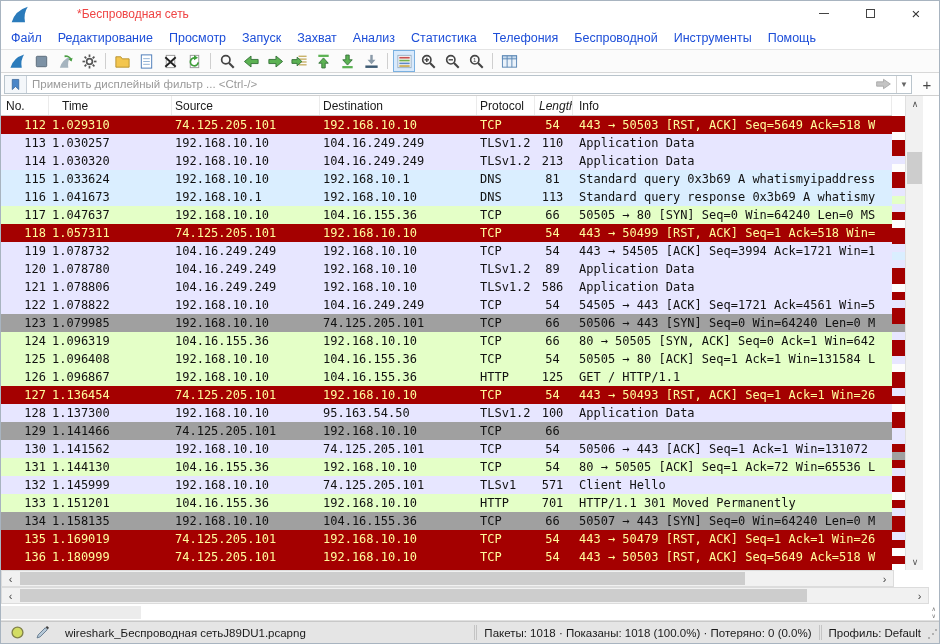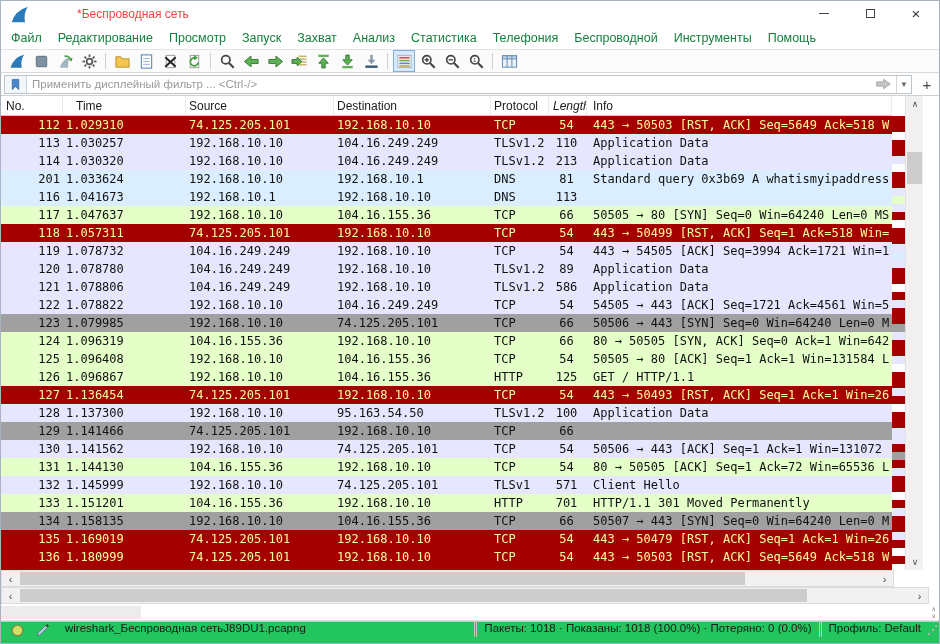--- a/index.html
+++ b/index.html
@@ -12,21 +12,21 @@
   .titlebar { height:25px; display:flex; align-items:center; background:#fff; flex:0 0 25px; }
   .titlebar .appicon { width:20px; height:18px; margin:0 7px 0 9px; }
   .titlebar .title { font-size:12px; color:#ef4444; flex:1;margin-left:40px; }
   .winbtn { width:46px; height:25px; display:flex; align-items:center; justify-content:center; color:#333; }
   .minim-glyph { width:10px; border-bottom:1px solid #444; height:1px; display:block; }
   .maxim-glyph { width:9px; height:9px; border:1px solid #444; display:block; }
   .close-glyph { font-size:15px; line-height:1; color:#333; }
 
   
   .menubar { height:23px; display:flex; align-items:center; background:#fff; padding-left:2px; flex:0 0 23px; }
-  .menu-item { font-size:12.5px; color:#15803d; padding:3px 8px; }
+  .menu-item { font-size:12.5px; color:#1d4ed8; padding:3px 8px; }
 
   
   .toolbar { height:24px; display:flex; align-items:center; background:#fbfbfb;
              border-top:1px solid #e4e4e4; border-bottom:1px solid #d8d8d8; padding-left:4px; flex:0 0 24px; }
   .tb-btn { width:22px; height:22px; display:flex; align-items:center; justify-content:center; margin:0 1px; border:1px solid transparent; }
   .tb-btn svg { width:17px; height:17px; }
   .tb-btn.active { background:#d9eafc; border:1px solid #7ab0e0; }
   .tb-sep { width:1px; height:16px; background:#cfcfcf; margin:0 4px; }
 
   
@@ -47,21 +47,21 @@
 
   
   .content { display:flex; flex:0 0 474px; height:474px; background:#fff; }
   .packet-col { width:893px; display:flex; flex-direction:column; }
   .thead { height:20px; display:flex; border-bottom:1px solid #c9c9c9; background:#fff;
            font-size:12px; color:#1a1a1a; flex:0 0 20px; }
   .thead .hc { border-right:1px solid #ebebeb; display:flex; align-items:center; overflow:hidden; white-space:nowrap; }
   .rows { height:454px; overflow:hidden; font-family:"DejaVu Sans Mono", monospace; font-size:12px; }
   .row { height:18px; display:flex; white-space:nowrap; color:#111; }
   .cell { overflow:hidden; white-space:nowrap; line-height:18px; flex:0 0 auto; }
-  .c0 { width:62px;  text-align:right; padding-right:3px; }
+  .c0 { width:48px;  text-align:right; padding-right:3px; }
   .c1 { width:123px; padding-left:3px; }
   .c2 { width:148px; padding-left:3px; }
   .c3 { width:157px; padding-left:3px; }
   .c4 { width:58px;  padding-left:3px; }
   .c5 { width:38px;  text-align:center; padding-right:3px; }
   .c6 { flex:1 1 auto; padding-left:6px; width:auto; }
   .thead .c0 { text-align:left; padding-left:5px; }
   .thead .c1 { padding-left:13px; }
   .thead .c5 { text-align:left; padding-left:4px; padding-right:0;font-style:italic; }
   .style-rst    { background:var(--tcp-rst-bg); color:var(--tcp-rst-fg); }
@@ -97,22 +97,22 @@
   .hs1 .hs-thumb { left:18px; width:725px; }
   .hs2 .hs-thumb { left:18px; width:787px; }
 
   
   .panes { height:17px; background:#fff; border-bottom:1px solid #e0e0e0; position:relative; flex:0 0 17px; }
   .pane-box { position:absolute; left:0; top:2px; width:140px; height:13px; background:#ececec; }
   .pane-spin { position:absolute; right:3px; top:0; height:17px; display:flex; flex-direction:column;
                align-items:center; justify-content:center; font-size:6px; color:#777; line-height:1.1; }
 
   
-  .statusbar { height:23px; background:#22c55e; border-top:1px solid #c8c8c8; display:flex;
-               font-size:11.5px; color:#1a1a1a; flex:1; }
+  .statusbar { height:23px; background:#e5e5e5; border-top:1px solid #c8c8c8; display:flex;
+               align-items:center; font-size:11.5px; color:#1a1a1a; flex:1; }
   .sb-icon { width:17px; height:17px; margin-left:8px; display:flex; align-items:center; justify-content:center; }
   .sb-icon svg { width:15px; height:15px; }
   .sb-file { margin-left:14px; flex:1; overflow:hidden; white-space:nowrap; }
   .sb-sep { width:3px; height:15px; border-left:1px solid #c4c4c4; border-right:1px solid #c4c4c4; margin:0 7px; }
   .sb-packets, .sb-profile { white-space:nowrap; }
   .sb-profile { margin-right:6px; }
   .sb-grip { width:10px; height:14px; margin-right:2px;
              background:radial-gradient(circle at 2px 12px,#b0b0b0 1px,transparent 1.5px),
                         radial-gradient(circle at 6px 8px,#b0b0b0 1px,transparent 1.5px),
                         radial-gradient(circle at 9px 4px,#b0b0b0 1px,transparent 1.5px); }
@@ -357,35 +357,36 @@
           <div class="row style-tcp">
             <span class="cell c0">114</span>
             <span class="cell c1">1.030320</span>
             <span class="cell c2">192.168.10.10</span>
             <span class="cell c3">104.16.249.249</span>
             <span class="cell c4">TLSv1.2</span>
             <span class="cell c5">213</span>
             <span class="cell c6">Application Data</span>
           </div>
           <div class="row style-dns">
-            <span class="cell c0">201</span>
+            <span class="cell c0">115</span>
             <span class="cell c1">1.033624</span>
             <span class="cell c2">192.168.10.10</span>
             <span class="cell c3">192.168.10.1</span>
             <span class="cell c4">DNS</span>
             <span class="cell c5">81</span>
             <span class="cell c6">Standard query 0x3b69 A whatismyipaddress</span>
           </div>
           <div class="row style-dns">
             <span class="cell c0">116</span>
             <span class="cell c1">1.041673</span>
             <span class="cell c2">192.168.10.1</span>
             <span class="cell c3">192.168.10.10</span>
             <span class="cell c4">DNS</span>
             <span class="cell c5">113</span>
+            <span class="cell c6">Standard query response 0x3b69 A whatismy</span>
           </div>
           <div class="row style-http">
             <span class="cell c0">117</span>
             <span class="cell c1">1.047637</span>
             <span class="cell c2">192.168.10.10</span>
             <span class="cell c3">104.16.155.36</span>
             <span class="cell c4">TCP</span>
             <span class="cell c5">66</span>
             <span class="cell c6">50505 → 80 [SYN] Seq=0 Win=64240 Len=0 MS</span>
           </div>

